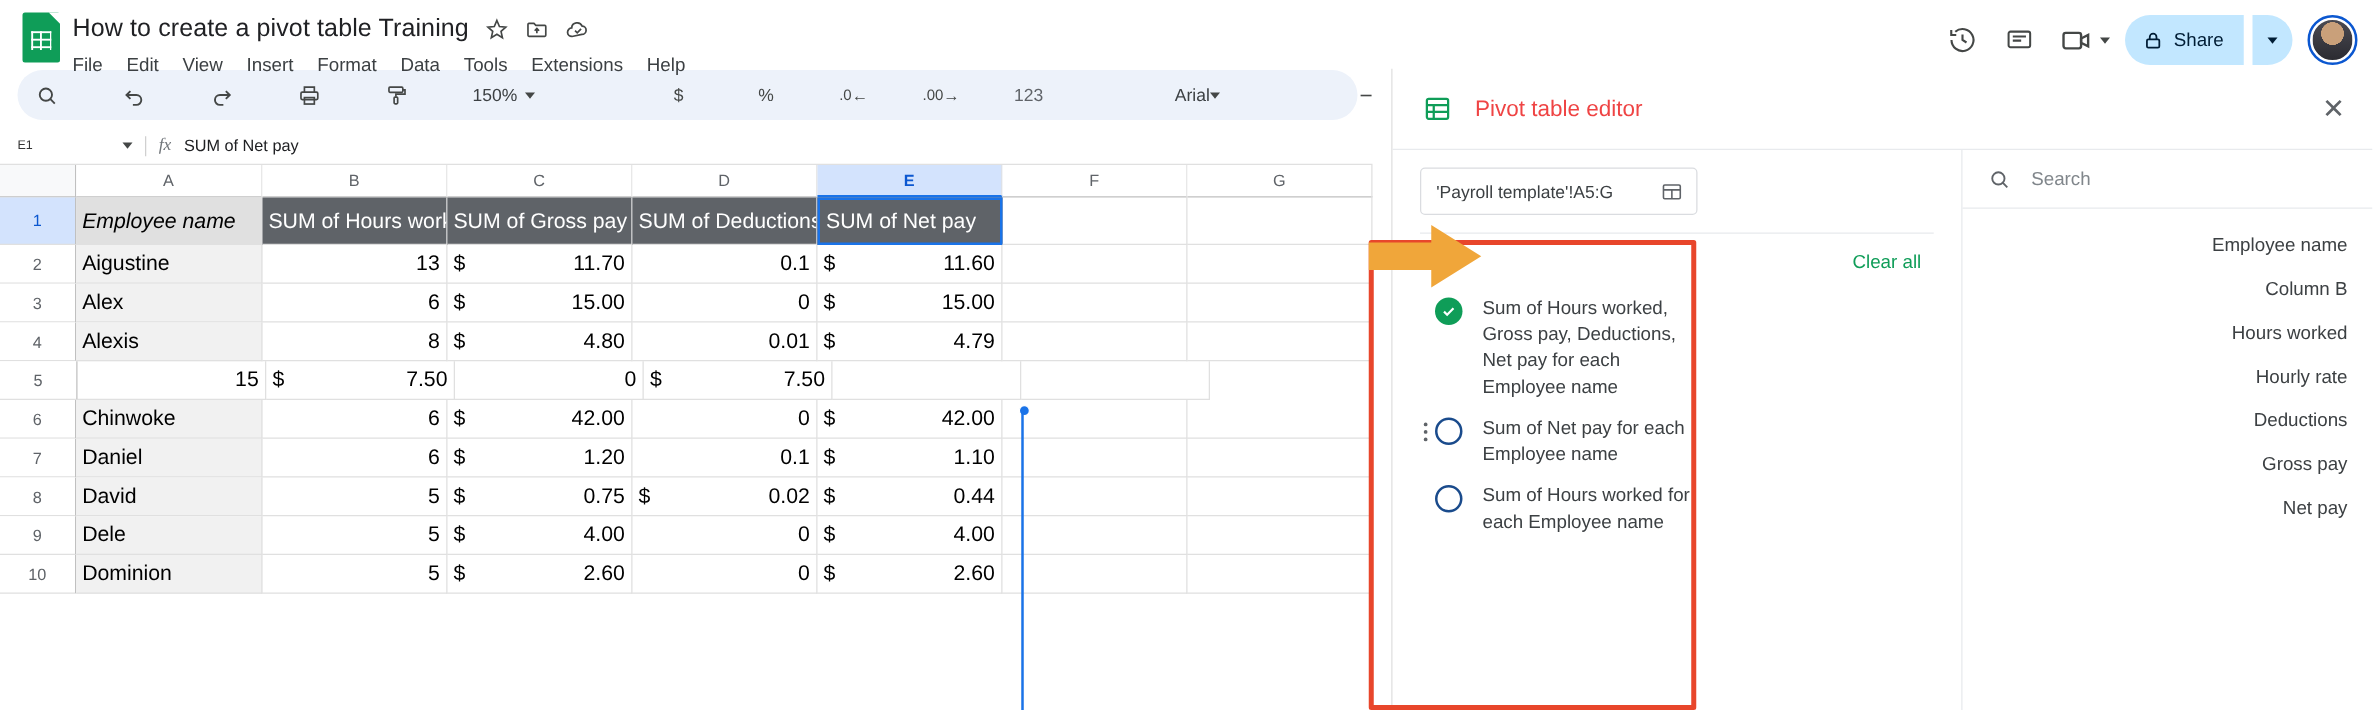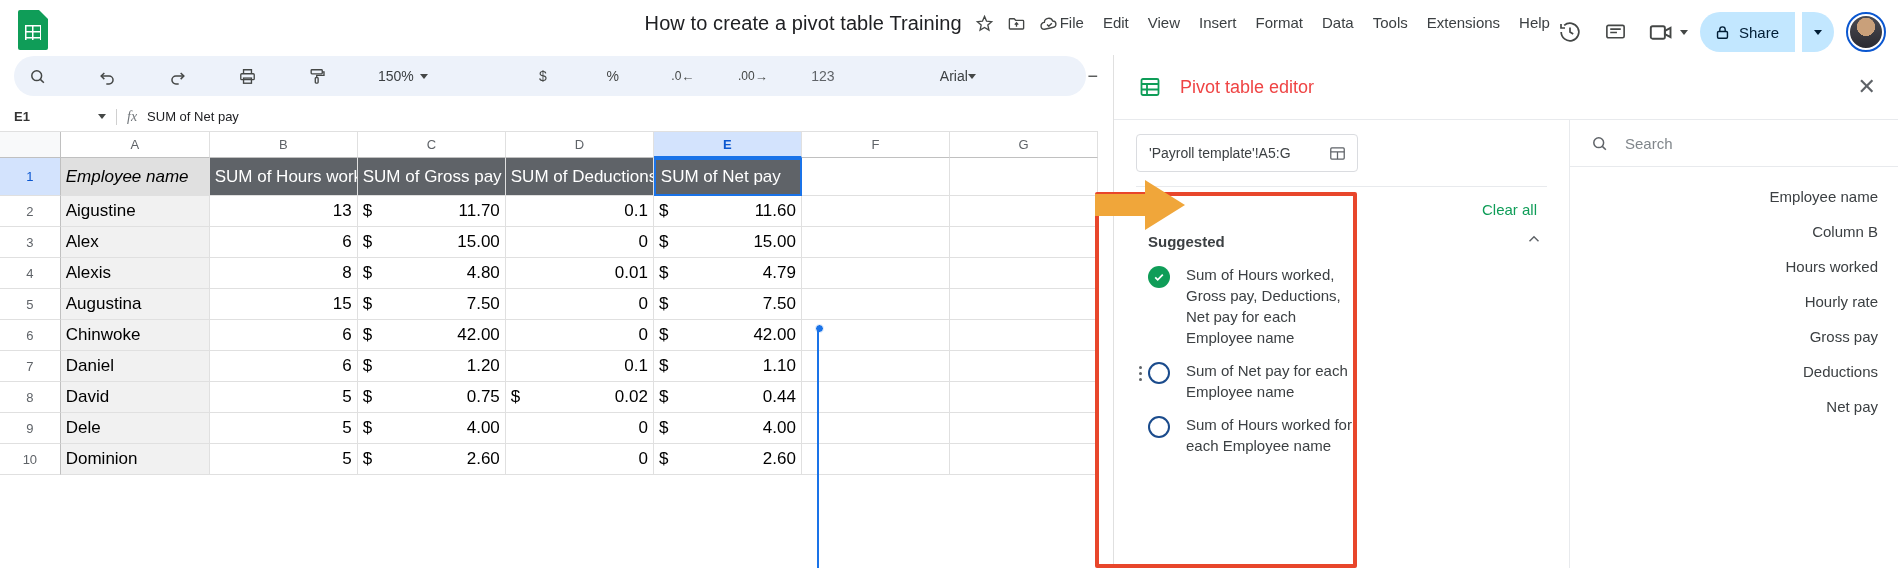--- a/index.html
+++ b/index.html
@@ -30,21 +30,21 @@
     content: ""; position: absolute; left: 7px; top: 15px;
     width: 16px; height: 15px;
     background:
       linear-gradient(#fff,#fff) 0 0/100% 1.5px no-repeat,
       linear-gradient(#fff,#fff) 0 6px/100% 1.5px no-repeat,
       linear-gradient(#fff,#fff) 0 12px/100% 1.5px no-repeat,
       linear-gradient(#fff,#fff) 0 0/1.5px 100% no-repeat,
       linear-gradient(#fff,#fff) 7px 0/1.5px 100% no-repeat,
       linear-gradient(#fff,#fff) 14.5px 0/1.5px 100% no-repeat;
   }
-  .title-block { display: flex; flex-direction: row; flex: 1; min-width: 0; justify-content: flex-end; }
+  .title-block { display: flex; flex-direction: column; flex: 1; min-width: 0; }
   .title-row { display: flex; align-items: center; gap: 13px; height: 30px; }
   .doc-title { font-size: 20px; color: #202124; letter-spacing: .1px; white-space: nowrap; }
   .ticon { color: #444746; cursor: pointer; display: inline-flex; }
   .menu-row { display: flex; align-items: center; gap: 19px; height: 24px; margin-top: 2px; }
   .menu-item { font-size: 15px; color: #3c4043; cursor: pointer; white-space: nowrap; }
   .top-right { display: flex; align-items: center; gap: 6px; padding: 4px 14px 0 0; flex: none; }
   .tr-icon {
     width: 40px; height: 40px; border-radius: 50%;
     display: flex; align-items: center; justify-content: center;
     color: #444746; cursor: pointer;
@@ -89,21 +89,21 @@
   .tb i { font-size: 15px; font-family: "Liberation Serif", serif; }
   .caret { width: 0; height: 0; border-left: 4px solid transparent; border-right: 4px solid transparent; border-top: 5px solid #444746; }
   .collapse-btn { margin-left: auto; }
 
   
   .formula-bar {
     display: flex; align-items: center; height: 30px;
     border-bottom: 1px solid #e0e0e0; padding-left: 14px;
     width: 1098px;
   }
-  .namebox { width: 76px; font-size: 13px; color: #333; font-weight: bold; }
+  .namebox { width: 76px; font-size: 10px; color: #333; }
   .nb-caret { width: 24px; display: flex; justify-content: center; cursor: pointer; }
   .fx-sep { width: 1px; height: 16px; background: #d0d0d0; margin: 0 10px 0 2px; }
   .fx { font-family: "Liberation Serif", serif; font-style: italic; color: #70757a; font-size: 14px; margin-right: 10px; }
   .formula-val { font-size: 13px; color: #202124; }
 
   
   .grid { position: relative; width: 1098px; }
   .grid-row { display: flex; }
   .colhdr-row { height: 26px; }
   .corner { width: 62px; height: 26px; background: #f8f9fa; border-right: 1px solid #c0c0c0; border-bottom: 1px solid #c0c0c0; }
@@ -489,23 +489,20 @@
           </div>
           <div class="cell cur" style="width: 151px;">
             <span>$</span>
             <span>4.79</span>
           </div>
           <div class="cell " style="width: 151px;"></div>
           <div class="cell " style="width: 151px;"></div>
         </div>
         <div class="grid-row rd">
           <div class="rowhdr">5</div>
-          <div class="cell namecol" style="width: 152px;">
-            <span>Augustina</span>
-          </div>
           <div class="cell num" style="width: 151px;">
             <span>15</span>
           </div>
           <div class="cell cur" style="width: 151px;">
             <span>$</span>
             <span>7.50</span>
           </div>
           <div class="cell cur" style="width: 151px;">
             <span></span>
             <span>0</span>
@@ -659,28 +656,20 @@
                 </svg>
             </span>
           </div>
         </div>
         <div class="divider"></div>
 
         <div class="clear-row">
           <span class="clear-all">Clear all</span>
         </div>
 
-        <div class="sugg-head">
-          <span class="sugg-title">Suggested</span>
-          <span class="sugg-chev">
-            <svg width="18" height="18" viewBox="0 0 24 24" fill="none" stroke="currentColor" stroke-width="1.9">
-                <path d="M6 15l6-6 6 6"></path>
-              </svg>
-          </span>
-        </div>
 
         <div id="suggestions">
             <div class="sugg-item">
               <div class="drag-dots"></div>
               <div class="radio-on">
                 <svg width="14" height="14" viewBox="0 0 24 24" fill="none" stroke="#fff" stroke-width="3">
                   <path d="M5.5 12.5l4.3 4.3 8.7-9"></path>
                 </svg>
               </div>
               <div class="sugg-label">Sum of Hours worked, Gross pay, Deductions, Net pay for each Employee name</div>
@@ -710,22 +699,22 @@
                 <path d="M15.6 15.6L20 20"></path>
               </svg>
           </span>
           <span class="search-ph">Search</span>
         </div>
         <div class="field-list" id="field-list">
             <div class="field-item">Employee name</div>
             <div class="field-item">Column B</div>
             <div class="field-item">Hours worked</div>
             <div class="field-item">Hourly rate</div>
+            <div class="field-item">Deductions</div>
             <div class="field-item">Gross pay</div>
-            <div class="field-item">Deductions</div>
             <div class="field-item">Net pay</div>
           </div>
       </div>
     </div>
   </div>
 
   <div class="red-box"></div>
   <svg class="arrow" width="110" height="70" viewBox="0 0 110 70">
     <path d="M5 22 L55 22 L55 8 L95 33 L55 58 L55 44 L5 44 Z" fill="#f0a63a"></path>
   </svg>

